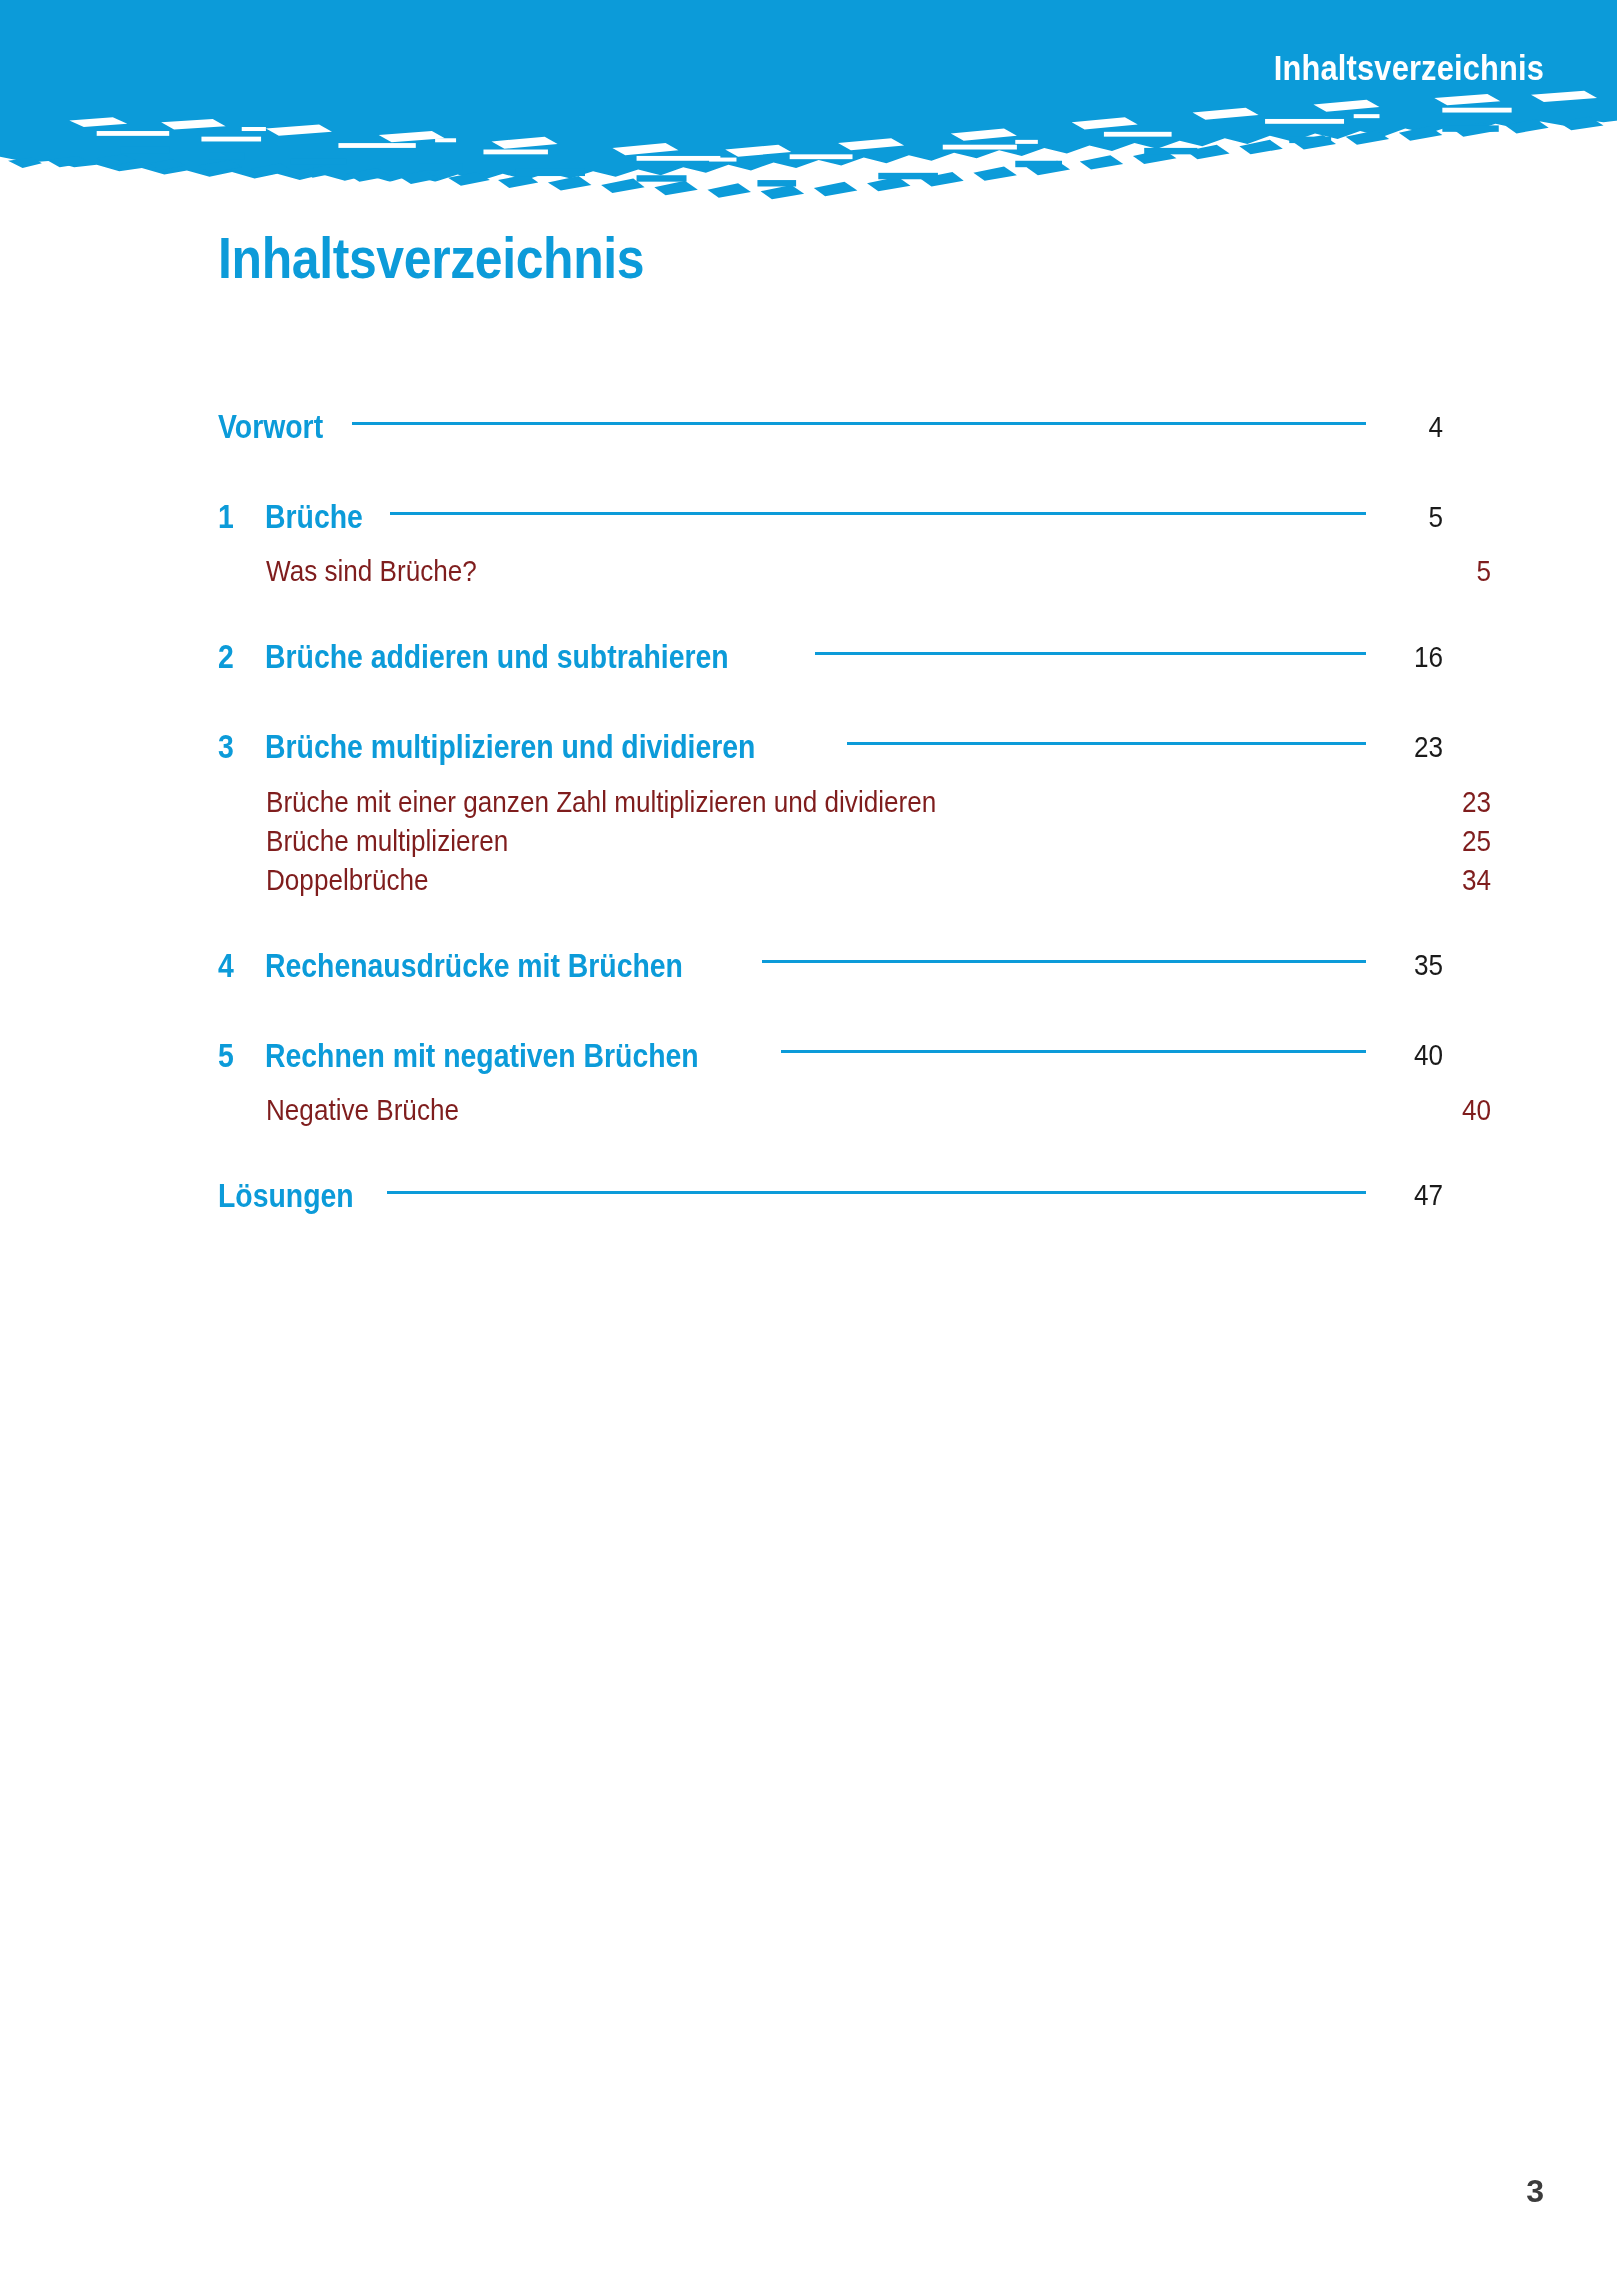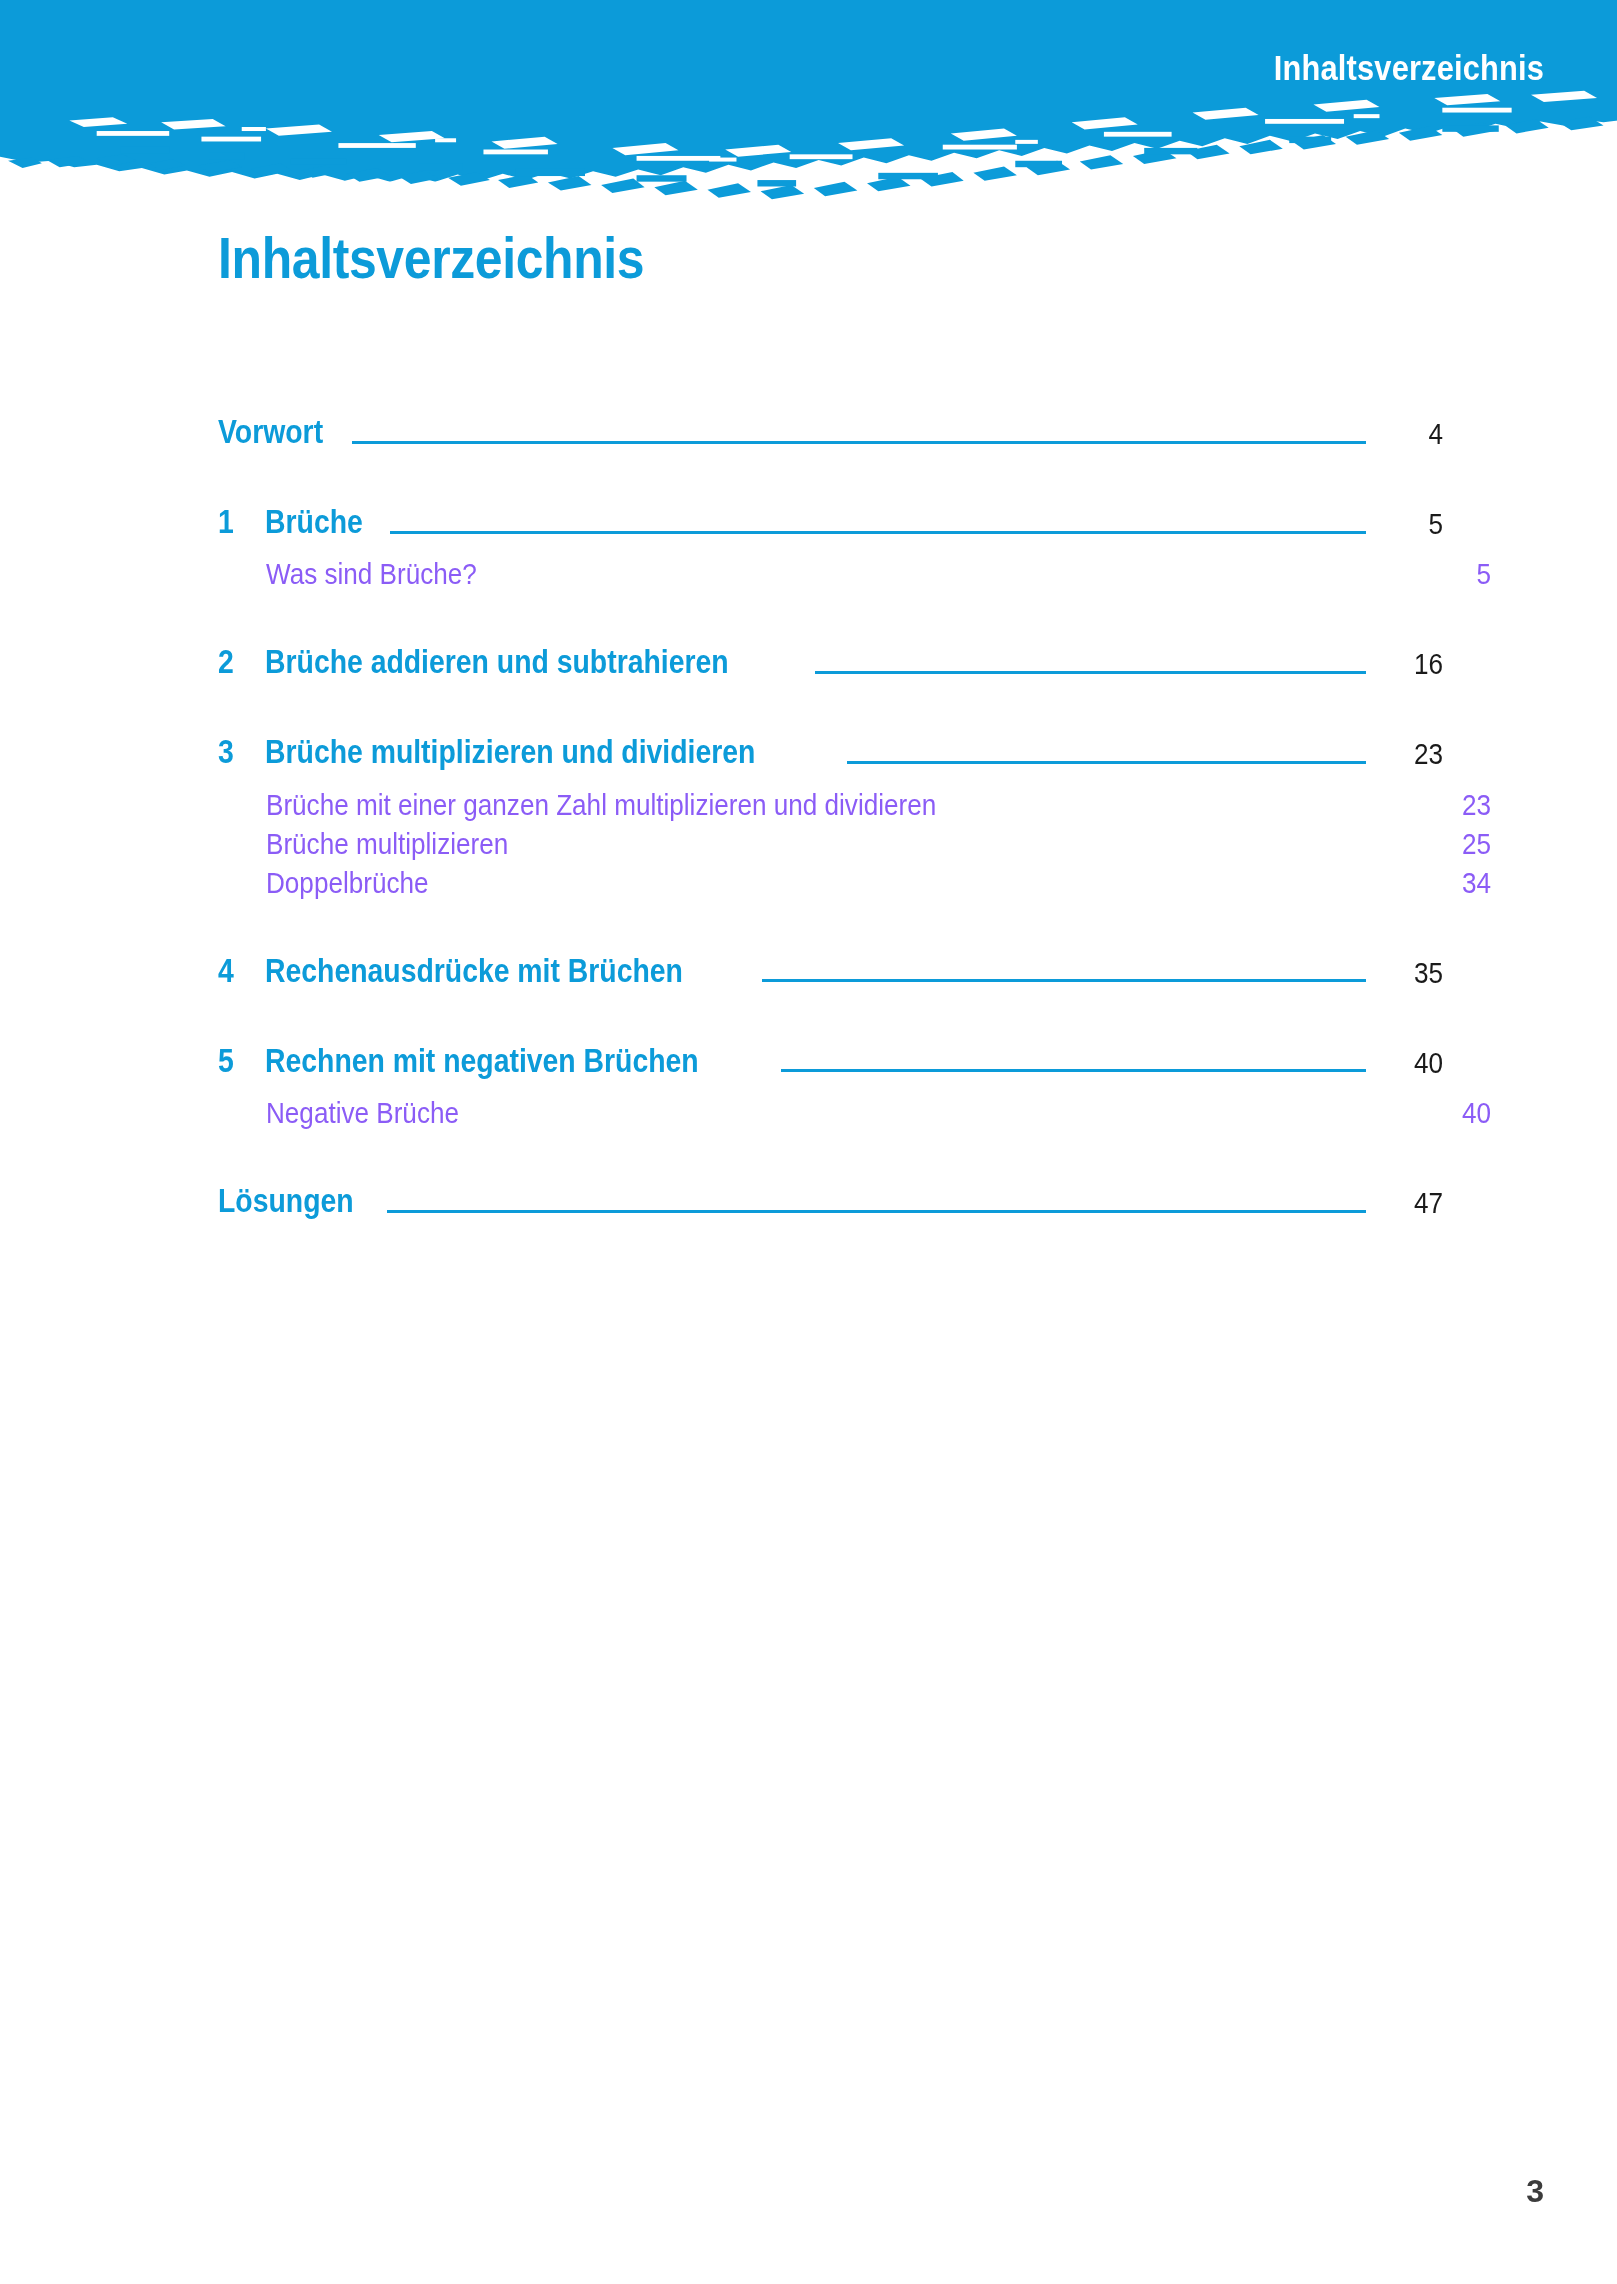--- a/index.html
+++ b/index.html
@@ -58,21 +58,21 @@
   
   #toc {
     position: absolute;
     left: 218px;
     top: 403px;
     width: 1225px;
   }
 
   .toc-row {
     display: flex;
-    align-items: flex-end;
+    align-items: center;
     width: 1225px;
   }
 
   
   .row-chapter {
     color: #0C9BD9;
     font-weight: 700;
     font-size: 33px;
     height: 48px;
   }
@@ -101,21 +101,21 @@
     text-align: right;
     color: #1a1a1a;
     font-weight: 400;
     font-size: 29px;
     transform: scaleX(0.9);
     transform-origin: right center;
   }
 
   
   .row-sub {
-    color: #8b5cf6;
+    color: #7f1d1d;
     font-weight: 400;
     font-size: 29px;
     height: 39px;
     padding-left: 48px;
   }
   .row-sub .label {
     transform: scaleX(0.9);
     transform-origin: left center;
     white-space: nowrap;
   }

